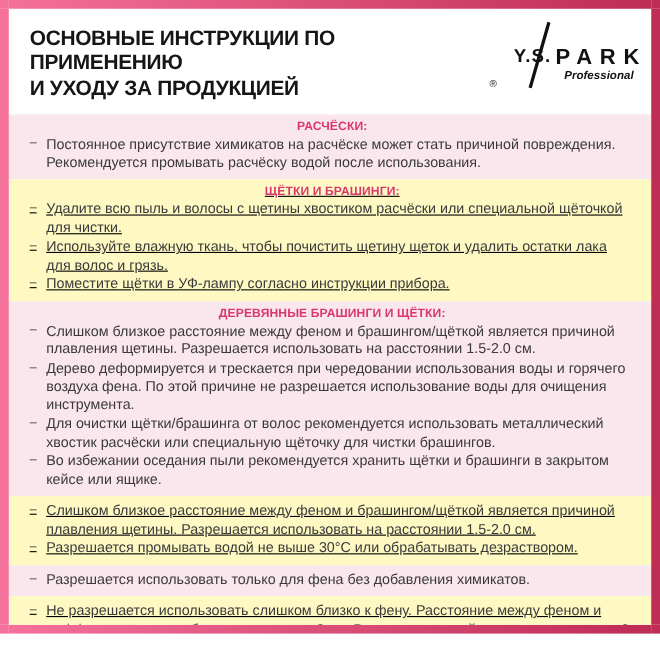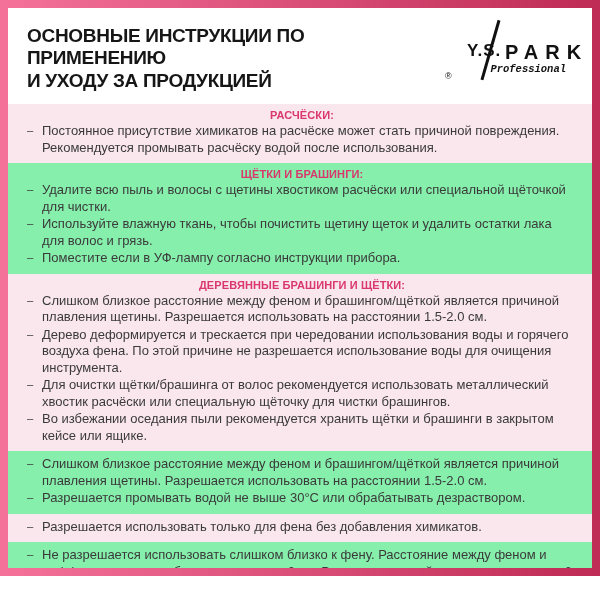--- a/index.html
+++ b/index.html
@@ -65,41 +65,40 @@
     position: absolute;
     left: 46px;
     top: -2px;
     width: 2.6px;
     height: 62px;
     background: #111;
     transform: rotate(16deg);
   }
   .logo-professional {
     position: absolute;
-    right: 12px;
+    right: 2px;
     top: 42px;
     font-size: 10.5px;
     font-weight: 700;
     font-style: italic;
     color: #111;
-    font-family: Liberation Mono, monospace;
   }
   .logo-registered {
     position: absolute;
     left: 2px;
     top: 50px;
     font-size: 9px;
     color: #111;
   }
   
   .band {
     padding: 5px 15px 6px 19px;
   }
   .band.pink { background: #fae7ed; }
-  .band.white { background: #86efac; }
+  .band.white { background: #fef9c3; text-decoration: underline; }
   .section-heading {
     margin: 0 0 2px 0;
     font-size: 11px;
     font-weight: 700;
     letter-spacing: 0.1px;
     color: #d9376d;
     text-transform: uppercase;
     text-align: center;
   }
   .bullet {
@@ -151,21 +150,21 @@
       <div class="bullet">
         <span class="dash">–</span>
         <span class="btext">Удалите всю пыль и волосы с щетины хвостиком расчёски или специальной щёточкой для чистки.</span>
       </div>
       <div class="bullet">
         <span class="dash">–</span>
         <span class="btext">Используйте влажную ткань, чтобы почистить щетину щеток и удалить остатки лака для волос и грязь.</span>
       </div>
       <div class="bullet">
         <span class="dash">–</span>
-        <span class="btext">Поместите если в УФ-лампу согласно инструкции прибора.</span>
+        <span class="btext">Поместите щётки в УФ-лампу согласно инструкции прибора.</span>
       </div>
     </section>
 
     <section class="band pink">
       <h2 class="section-heading">ДЕРЕВЯННЫЕ БРАШИНГИ И ЩЁТКИ:</h2>
       <div class="bullet">
         <span class="dash">–</span>
         <span class="btext">Слишком близкое расстояние между феном и брашингом/щёткой является причиной плавления щетины. Разрешается использовать на расстоянии 1.5-2.0 см.</span>
       </div>
       <div class="bullet">

